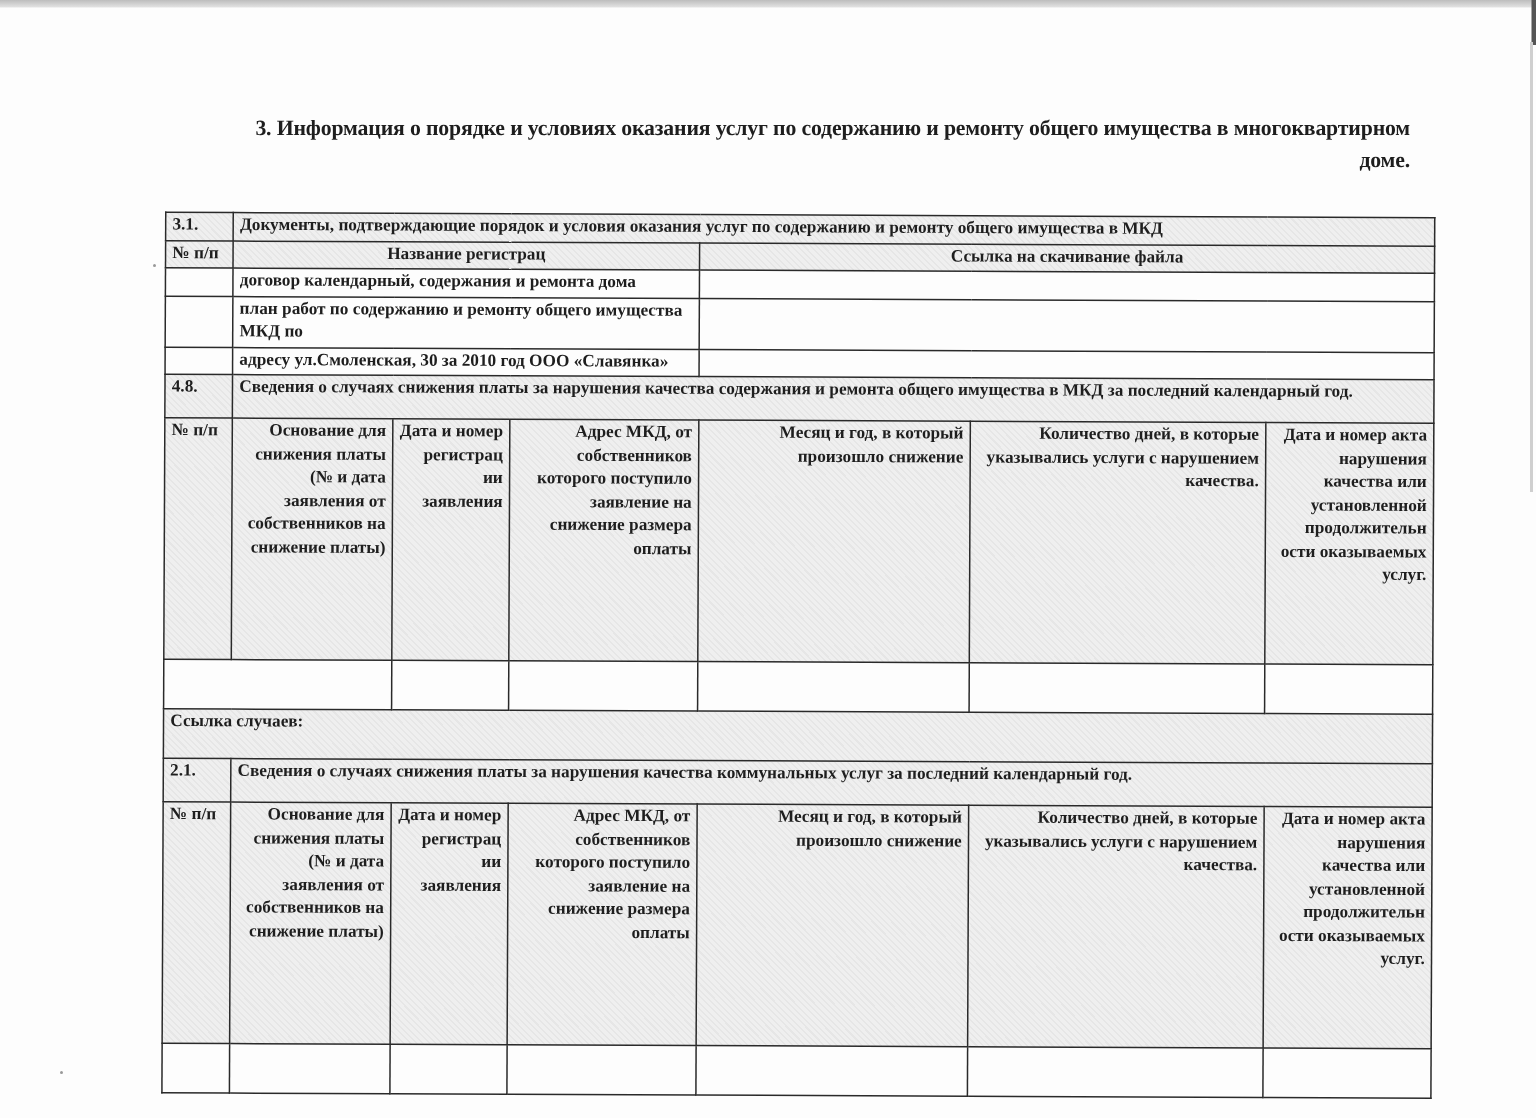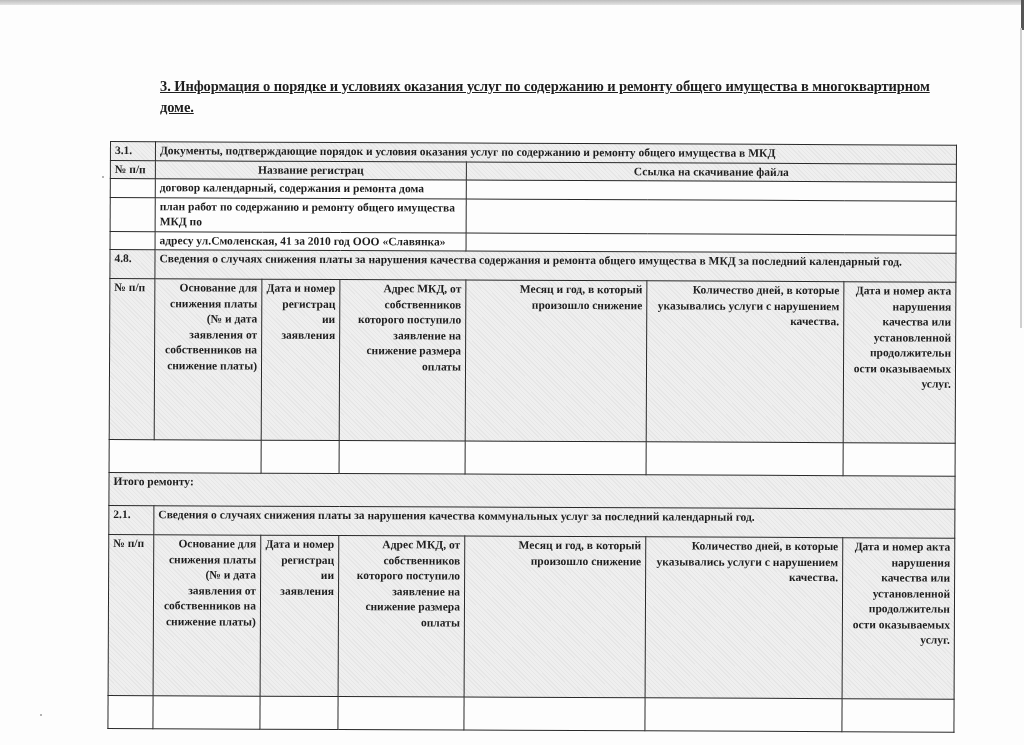--- a/index.html
+++ b/index.html
@@ -14,23 +14,22 @@
     background:linear-gradient(#bdbdbd,#e4e4e4);
   }
   .scan-right {
     position:absolute; right:0; top:0; width:3px; height:30px; background:#555;
   }
   .scan-right2 {
     position:absolute; right:2px; top:28px; width:2px; height:300px; background:#cfcfcf;
   }
   .page-title {
     position:absolute; left:160px; top:76px; width:780px;
-    text-align:left; font-weight:bold; font-size:14.5px; line-height:21px;
+    text-align:right; font-weight:bold; font-size:14.5px; line-height:21px;
     letter-spacing:-0.1px;
-    text-decoration:underline;
   }
   .sheet {
     position:absolute; left:110px; top:141px; width:846px;
     transform:rotate(0.25deg); transform-origin:left top;
   }
   table {
     border-collapse:collapse; width:100%; table-layout:fixed;
     font-size:11.5px; font-weight:bold; line-height:15.5px;
   }
   td {
@@ -83,21 +82,21 @@
     <td colspan="3">договор календарный, содержания и ремонта дома</td>
     <td colspan="3"></td>
   </tr>
   <tr class="row-s">
     <td></td>
     <td colspan="3">план работ по содержанию и ремонту общего имущества  МКД  по</td>
     <td colspan="3"></td>
   </tr>
   <tr class="row-s">
     <td></td>
-    <td colspan="3">адресу ул.Смоленская, 41  за 2010 год ООО «Славянка»</td>
+    <td colspan="3">адресу ул.Смоленская, 30  за 2010 год ООО «Славянка»</td>
     <td colspan="3"></td>
   </tr>
 
   <tr class="sect gray">
     <td>4.8.</td>
     <td colspan="6">Сведения о случаях снижения платы за нарушения качества содержания  и ремонта общего имущества в МКД за последний календарный год.</td>
   </tr>
   <tr class="col-head gray">
     <td class="left">№ п/п</td>
     <td>Основание для снижения платы (№ и дата заявления от собственников на снижение платы)</td>
@@ -109,21 +108,21 @@
   </tr>
   <tr class="empty-row">
     <td colspan="2"></td>
     <td></td>
     <td></td>
     <td></td>
     <td></td>
     <td></td>
   </tr>
   <tr class="total gray">
-    <td colspan="7"><span>Итого ремонту:</span> <span></span></td>
+    <td colspan="7"><span>Ссылка случаев:</span> <span></span></td>
   </tr>
 
   <tr class="sect gray">
     <td>2.1.</td>
     <td colspan="6">Сведения о случаях снижения платы за нарушения качества коммунальных услуг за последний календарный год.</td>
   </tr>
   <tr class="col-head gray">
     <td class="left">№ п/п</td>
     <td>Основание для снижения платы (№ и дата заявления от собственников на снижение платы)</td>
     <td>Дата и номер регистрац ии заявления</td>

